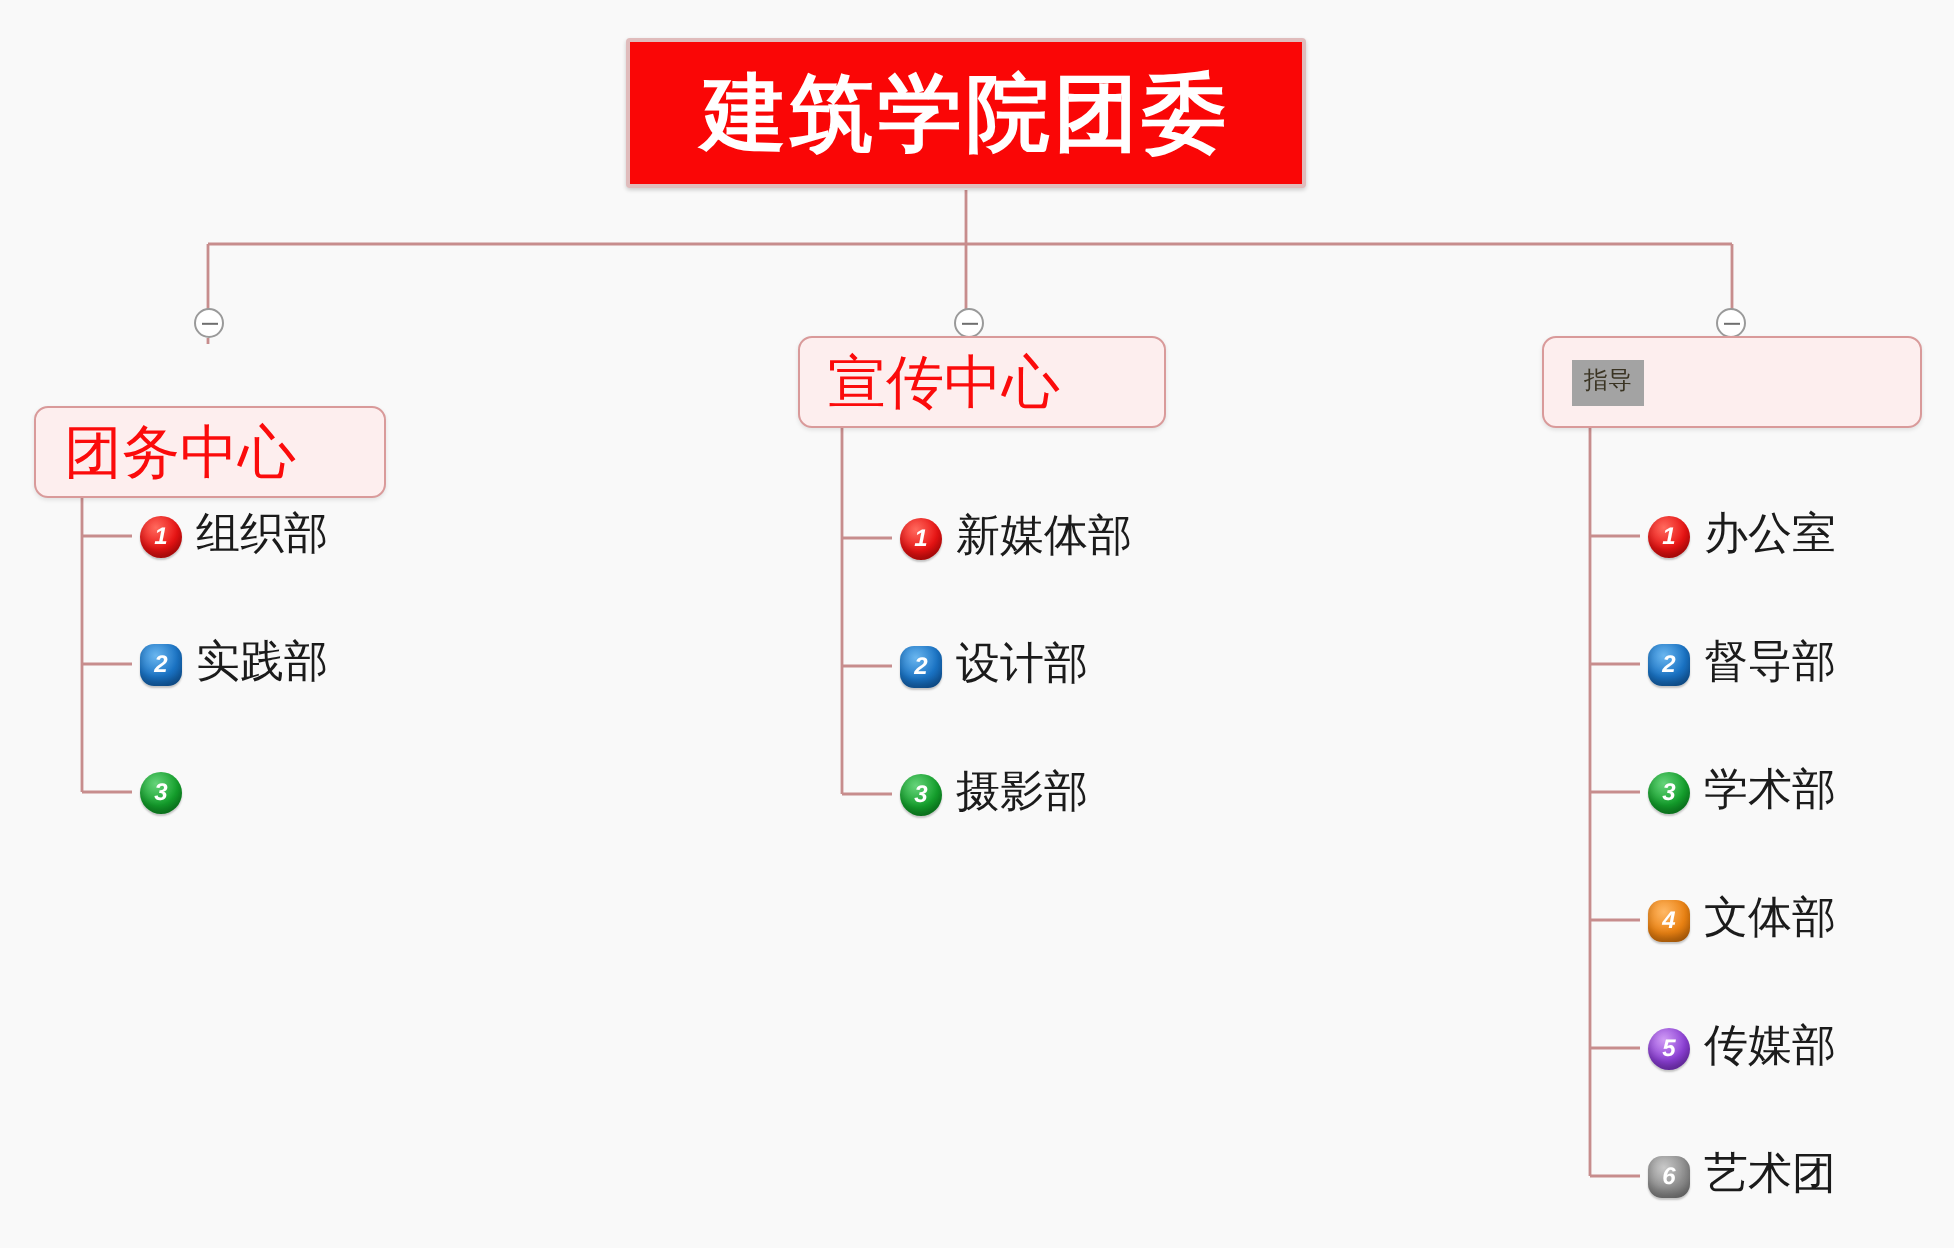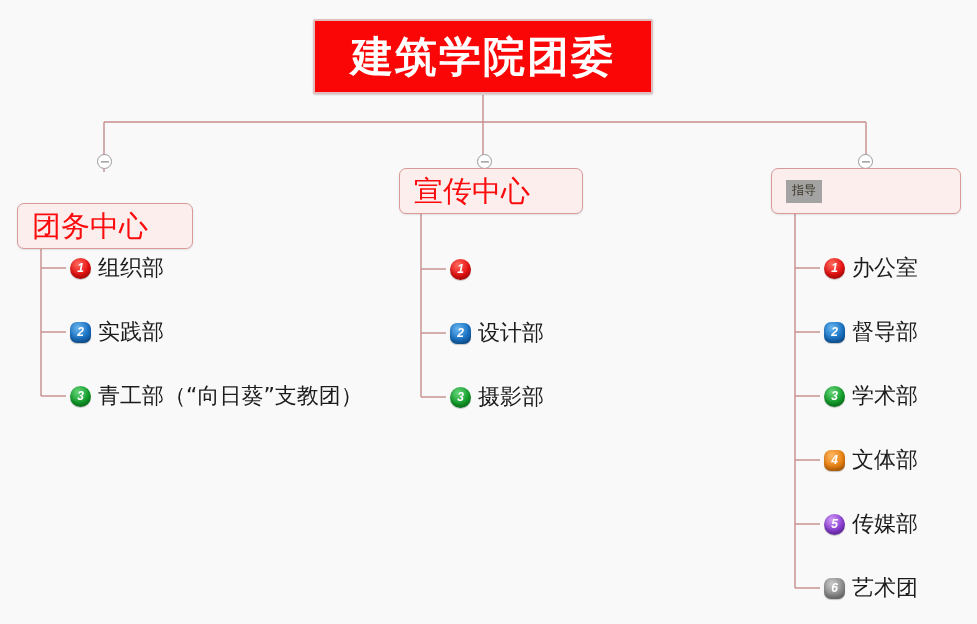--- a/index.html
+++ b/index.html
@@ -214,25 +214,25 @@
   <div class="leaf" style="left:70px; top:253px;">
     <span class="num-badge n1">1</span>
     <span class="leaf-label">组织部</span>
   </div>
   <div class="leaf" style="left:70px; top:317px;">
     <span class="num-badge n2">2</span>
     <span class="leaf-label">实践部</span>
   </div>
   <div class="leaf" style="left:70px; top:381px;">
     <span class="num-badge n3">3</span>
-    <span class="leaf-label">青工部（“向日葵”支教团）</span>
   </div>
 
   <div class="leaf" style="left:450px; top:254px;">
     <span class="num-badge n1">1</span>
+    <span class="leaf-label">新媒体部</span>
   </div>
   <div class="leaf" style="left:450px; top:318px;">
     <span class="num-badge n2">2</span>
     <span class="leaf-label">设计部</span>
   </div>
   <div class="leaf" style="left:450px; top:382px;">
     <span class="num-badge n3">3</span>
     <span class="leaf-label">摄影部</span>
   </div>
 

